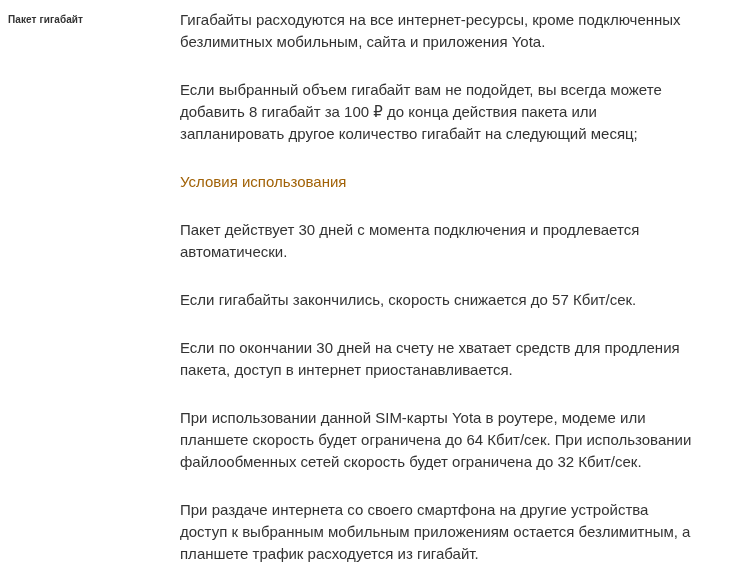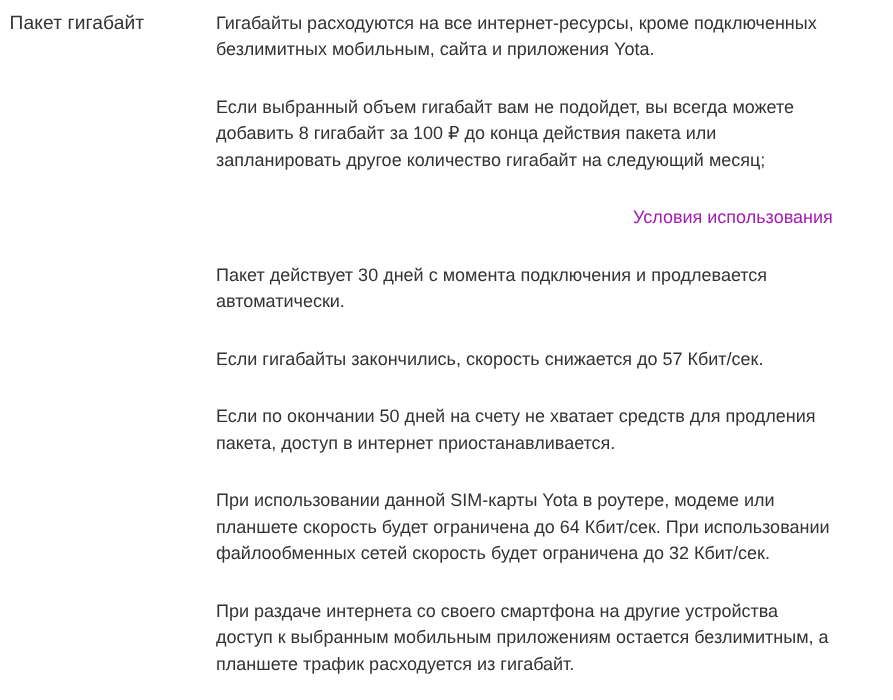--- a/index.html
+++ b/index.html
@@ -15,50 +15,49 @@
   }
   .section-row {
     display: flex;
     align-items: flex-start;
     padding: 9px 0 0 8px;
     box-sizing: border-box;
   }
   .label-col {
     width: 172px;
     flex: 0 0 172px;
-    font-size: 16px;
-    font-weight: 400;
+    font-size: 10px;
+    font-weight: 700;
     color: #333333;
     line-height: 22px;
     letter-spacing: 0.1px;
   }
   .content-col {
     width: 514px;
     flex: 0 0 514px;
     font-size: 15px;
     color: #333333;
     line-height: 22px;
   }
   .content-col p {
     margin: 0 0 26px 0;
     padding: 0;
   }
   .content-col p.muted {
-    color: #a21caf;
-    text-align: right;
+    color: #a16207;
   }
 </style>
 </head>
 <body>
 
 <div class="section-row">
   <div class="label-col">Пакет гигабайт</div>
   <div class="content-col">
     <p>Гигабайты расходуются на все интернет-ресурсы, кроме подключенных безлимитных мобильным, сайта и приложения Yota.</p>
     <p>Если выбранный объем гигабайт вам не подойдет, вы всегда можете добавить 8 гигабайт за 100 ₽ до конца действия пакета или запланировать другое количество гигабайт на следующий месяц;</p>
     <p class="muted">Условия использования</p>
     <p>Пакет действует 30 дней с момента подключения и продлевается автоматически.</p>
     <p>Если гигабайты закончились, скорость снижается до 57 Кбит/сек.</p>
-    <p>Если по окончании 50 дней на счету не хватает средств для продления пакета, доступ в интернет приостанавливается.</p>
+    <p>Если по окончании 30 дней на счету не хватает средств для продления пакета, доступ в интернет приостанавливается.</p>
     <p>При использовании данной SIM-карты Yota в роутере, модеме или планшете скорость будет ограничена до 64 Кбит/сек. При использовании файлообменных сетей скорость будет ограничена до 32 Кбит/сек.</p>
     <p>При раздаче интернета со своего смартфона на другие устройства доступ к выбранным мобильным приложениям остается безлимитным, а планшете трафик расходуется из гигабайт.</p>
   </div>
 </div>
 
 </body></html>

